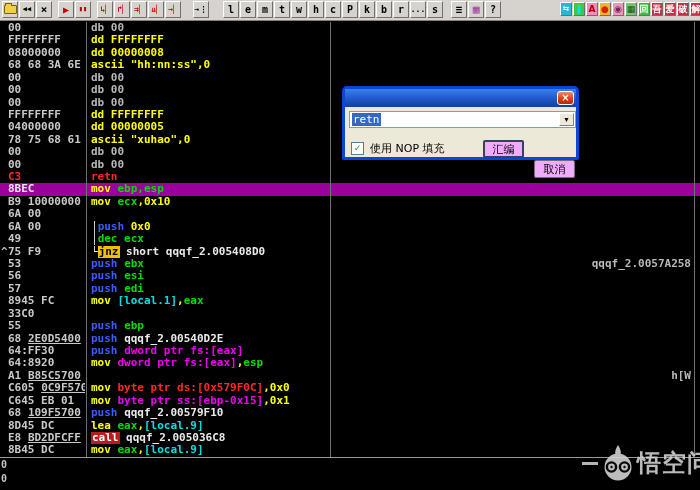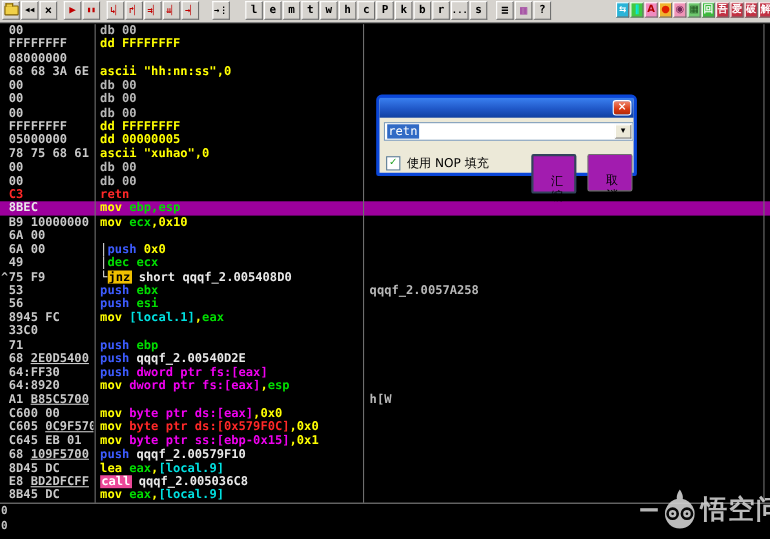--- a/index.html
+++ b/index.html
@@ -24,26 +24,26 @@
           display:flex;align-items:center;justify-content:center;}
   
   .disasm{position:absolute;top:22px;left:0;width:700px;height:435px;display:flex;
           flex-direction:column;background:#000;}
   .row{flex:1 0 auto;position:relative;font:bold 11px "DejaVu Sans Mono",monospace;
        line-height:12px;white-space:nowrap;}
   .row.sel{background:#9c009c;}
   .row .m{position:absolute;left:1px;width:6px;overflow:hidden;}
   .row .b{position:absolute;left:8px;width:77px;overflow:hidden;}
   .row .i{position:absolute;left:91px;width:238px;overflow:hidden;}
-  .row .c{position:absolute;left:336px;width:355px;overflow:hidden;}
+  .row .c{position:absolute;left:336px;width:355px;overflow:hidden;text-align:right;}
   .c-gray{color:#b8b8b8}.c-byte{color:#c9c9c9}.c-byteU{color:#c9c9c9;text-decoration:underline}
   .c-white{color:#e9e9e9}.c-yellow{color:#ffff00}.c-green{color:#00dd00}.c-blue{color:#3d5cff}
   .c-magenta{color:#f000f0}.c-red{color:#ff2828}.c-cyan{color:#00e0e0}
   .c-jnz{background:#f0c000;color:#000;padding:0 1px}
-  .c-call{background:#ec4899;color:#fff;padding:0 1px}
+  .c-call{background:#b91c1c;color:#fff;padding:0 1px}
   .vdiv{position:absolute;top:22px;height:435px;width:1px;background:#6e6e6e;cursor:col-resize;}
   .hdiv{position:absolute;top:457px;left:0;width:700px;height:1px;background:#9a9a9a;}
   
   .infopane{position:absolute;top:458px;left:0;width:700px;height:32px;background:#000;}
   .info-line{font:bold 10px "DejaVu Sans Mono",monospace;color:#c4c4c4;line-height:14px;padding-left:1px;}
   
   .dialog{position:absolute;left:342px;top:86px;width:237px;height:74px;box-sizing:border-box;
           border:3px solid #0a46d8;border-radius:5px 5px 2px 2px;background:#ece9d8;
           font-family:"DejaVu Sans",sans-serif;}
   .dlg-title{height:18px;background:linear-gradient(180deg,#3a80f0 0%,#2058c8 55%,#1040a0 100%);
@@ -59,26 +59,26 @@
   .dlg-combo-text{font:11px "DejaVu Sans Mono",monospace;background:#316ac5;color:#fff;
           margin-left:2px;padding:0 1px;}
   .dlg-combo-btn{position:absolute;right:1px;top:1px;width:15px;height:13px;background:#ece9d8;
           border:1px solid;border-color:#fff #808080 #808080 #fff;font-size:7px;line-height:11px;
           text-align:center;padding:0;cursor:pointer;color:#000;}
   .dlg-check-row{position:absolute;left:6px;top:34px;display:flex;align-items:center;gap:6px;}
   .dlg-checkbox{width:11px;height:11px;background:#fff;border:1px solid #5a7a92;
           font:bold 9px "DejaVu Sans",sans-serif;line-height:10px;text-align:center;color:#21a121;
           cursor:pointer;}
   .dlg-check-label{font-size:11px;color:#000;}
-  .dlg-btn{position:absolute;top:33px;width:41px;height:18px;background:#a21caf;
+  .dlg-btn{position:absolute;top:33px;width:41px;height:18px;background:#f0abfc;
           border:1px solid #707070;border-radius:2px;font-size:11px;color:#000;cursor:pointer;
-          line-height:14px;padding:16px;}
+          line-height:14px;padding:0;}
   .dlg-btn.default{border:2px solid #33435c;}
   .btn-assemble{left:138px;}
-  .btn-cancel{left:189px;}
+  .btn-cancel{left:189px;margin-top:20px;}
   
   .watermark{position:absolute;left:582px;top:444px;display:flex;align-items:center;opacity:.88;}
   .wm-line{width:16px;height:3px;background:#d0d0d0;margin-right:1px;}
   .wm-text{font:bold 24px "DejaVu Sans",sans-serif;color:#d4d4d4;letter-spacing:1px;
            white-space:nowrap;line-height:38px;}
 </style>
 </head>
 <body>
 
 <div class="screen">
@@ -146,20 +146,21 @@
       <div class="row">
         <span class="b"><span class="c-byte">00</span></span>
         <span class="i"><span class="c-gray">db 00</span></span>
       </div>
       <div class="row">
         <span class="b"><span class="c-byte">FFFFFFFF</span></span>
         <span class="i"><span class="c-yellow">dd FFFFFFFF</span></span>
       </div>
       <div class="row">
         <span class="b"><span class="c-byte">08000000</span></span>
+        <span class="i"><span class="c-yellow">dd 00000008</span></span>
       </div>
       <div class="row">
         <span class="b"><span class="c-byte">68 68 3A 6E 6E 3A 73 73 00</span></span>
         <span class="i"><span class="c-yellow">ascii "hh:nn:ss",0</span></span>
       </div>
       <div class="row">
         <span class="b"><span class="c-byte">00</span></span>
         <span class="i"><span class="c-gray">db 00</span></span>
       </div>
       <div class="row">
@@ -168,21 +169,21 @@
       </div>
       <div class="row">
         <span class="b"><span class="c-byte">00</span></span>
         <span class="i"><span class="c-gray">db 00</span></span>
       </div>
       <div class="row">
         <span class="b"><span class="c-byte">FFFFFFFF</span></span>
         <span class="i"><span class="c-yellow">dd FFFFFFFF</span></span>
       </div>
       <div class="row">
-        <span class="b"><span class="c-byte">05000000</span></span>
+        <span class="b"><span class="c-byte">04000000</span></span>
         <span class="i"><span class="c-yellow">dd 00000005</span></span>
       </div>
       <div class="row">
         <span class="b"><span class="c-byte">78 75 68 61 6F 00</span></span>
         <span class="i"><span class="c-yellow">ascii "xuhao",0</span></span>
       </div>
       <div class="row">
         <span class="b"><span class="c-byte">00</span></span>
         <span class="i"><span class="c-gray">db 00</span></span>
       </div>
@@ -221,49 +222,49 @@
       <div class="row">
         <span class="b"><span class="c-byte">53</span></span>
         <span class="i"><span class="c-blue">push </span><span class="c-green">ebx</span></span>
         <span class="c"><span class="c-gray">qqqf_2.0057A258</span></span>
       </div>
       <div class="row">
         <span class="b"><span class="c-byte">56</span></span>
         <span class="i"><span class="c-blue">push </span><span class="c-green">esi</span></span>
       </div>
       <div class="row">
+        <span class="b"><span class="c-byte">57</span></span>
+        <span class="i"><span class="c-blue">push </span><span class="c-green">edi</span></span>
+      </div>
+      <div class="row">
         <span class="b"><span class="c-byte">8945 FC</span></span>
         <span class="i"><span class="c-yellow">mov </span><span class="c-cyan">[local.1]</span><span class="c-yellow">,</span><span class="c-green">eax</span></span>
       </div>
       <div class="row">
         <span class="b"><span class="c-byte">33C0</span></span>
       </div>
       <div class="row">
-        <span class="b"><span class="c-byte">71</span></span>
+        <span class="b"><span class="c-byte">55</span></span>
         <span class="i"><span class="c-blue">push </span><span class="c-green">ebp</span></span>
       </div>
       <div class="row">
         <span class="b"><span class="c-byte">68 </span><span class="c-byteU">2E0D5400</span></span>
         <span class="i"><span class="c-blue">push </span><span class="c-white">qqqf_2.00540D2E</span></span>
       </div>
       <div class="row">
         <span class="b"><span class="c-byte">64:FF30</span></span>
         <span class="i"><span class="c-blue">push </span><span class="c-magenta">dword ptr fs:[eax]</span></span>
       </div>
       <div class="row">
         <span class="b"><span class="c-byte">64:8920</span></span>
         <span class="i"><span class="c-yellow">mov </span><span class="c-magenta">dword ptr fs:[eax]</span><span class="c-yellow">,</span><span class="c-green">esp</span></span>
       </div>
       <div class="row">
         <span class="b"><span class="c-byte">A1 </span><span class="c-byteU">B85C5700</span></span>
         <span class="c"><span class="c-gray">h[W</span></span>
-      </div>
-      <div class="row">
-        <span class="b"><span class="c-byte">C600 00</span></span>
-        <span class="i"><span class="c-yellow">mov </span><span class="c-magenta">byte ptr ds:[eax]</span><span class="c-yellow">,0x0</span></span>
       </div>
       <div class="row">
         <span class="b"><span class="c-byte">C605 </span><span class="c-byteU">0C9F5700</span></span>
         <span class="i"><span class="c-yellow">mov </span><span class="c-red">byte ptr ds:[0x579F0C]</span><span class="c-yellow">,0x0</span></span>
       </div>
       <div class="row">
         <span class="b"><span class="c-byte">C645 EB 01</span></span>
         <span class="i"><span class="c-yellow">mov </span><span class="c-magenta">byte ptr ss:[ebp-0x15]</span><span class="c-yellow">,0x1</span></span>
       </div>
       <div class="row">

